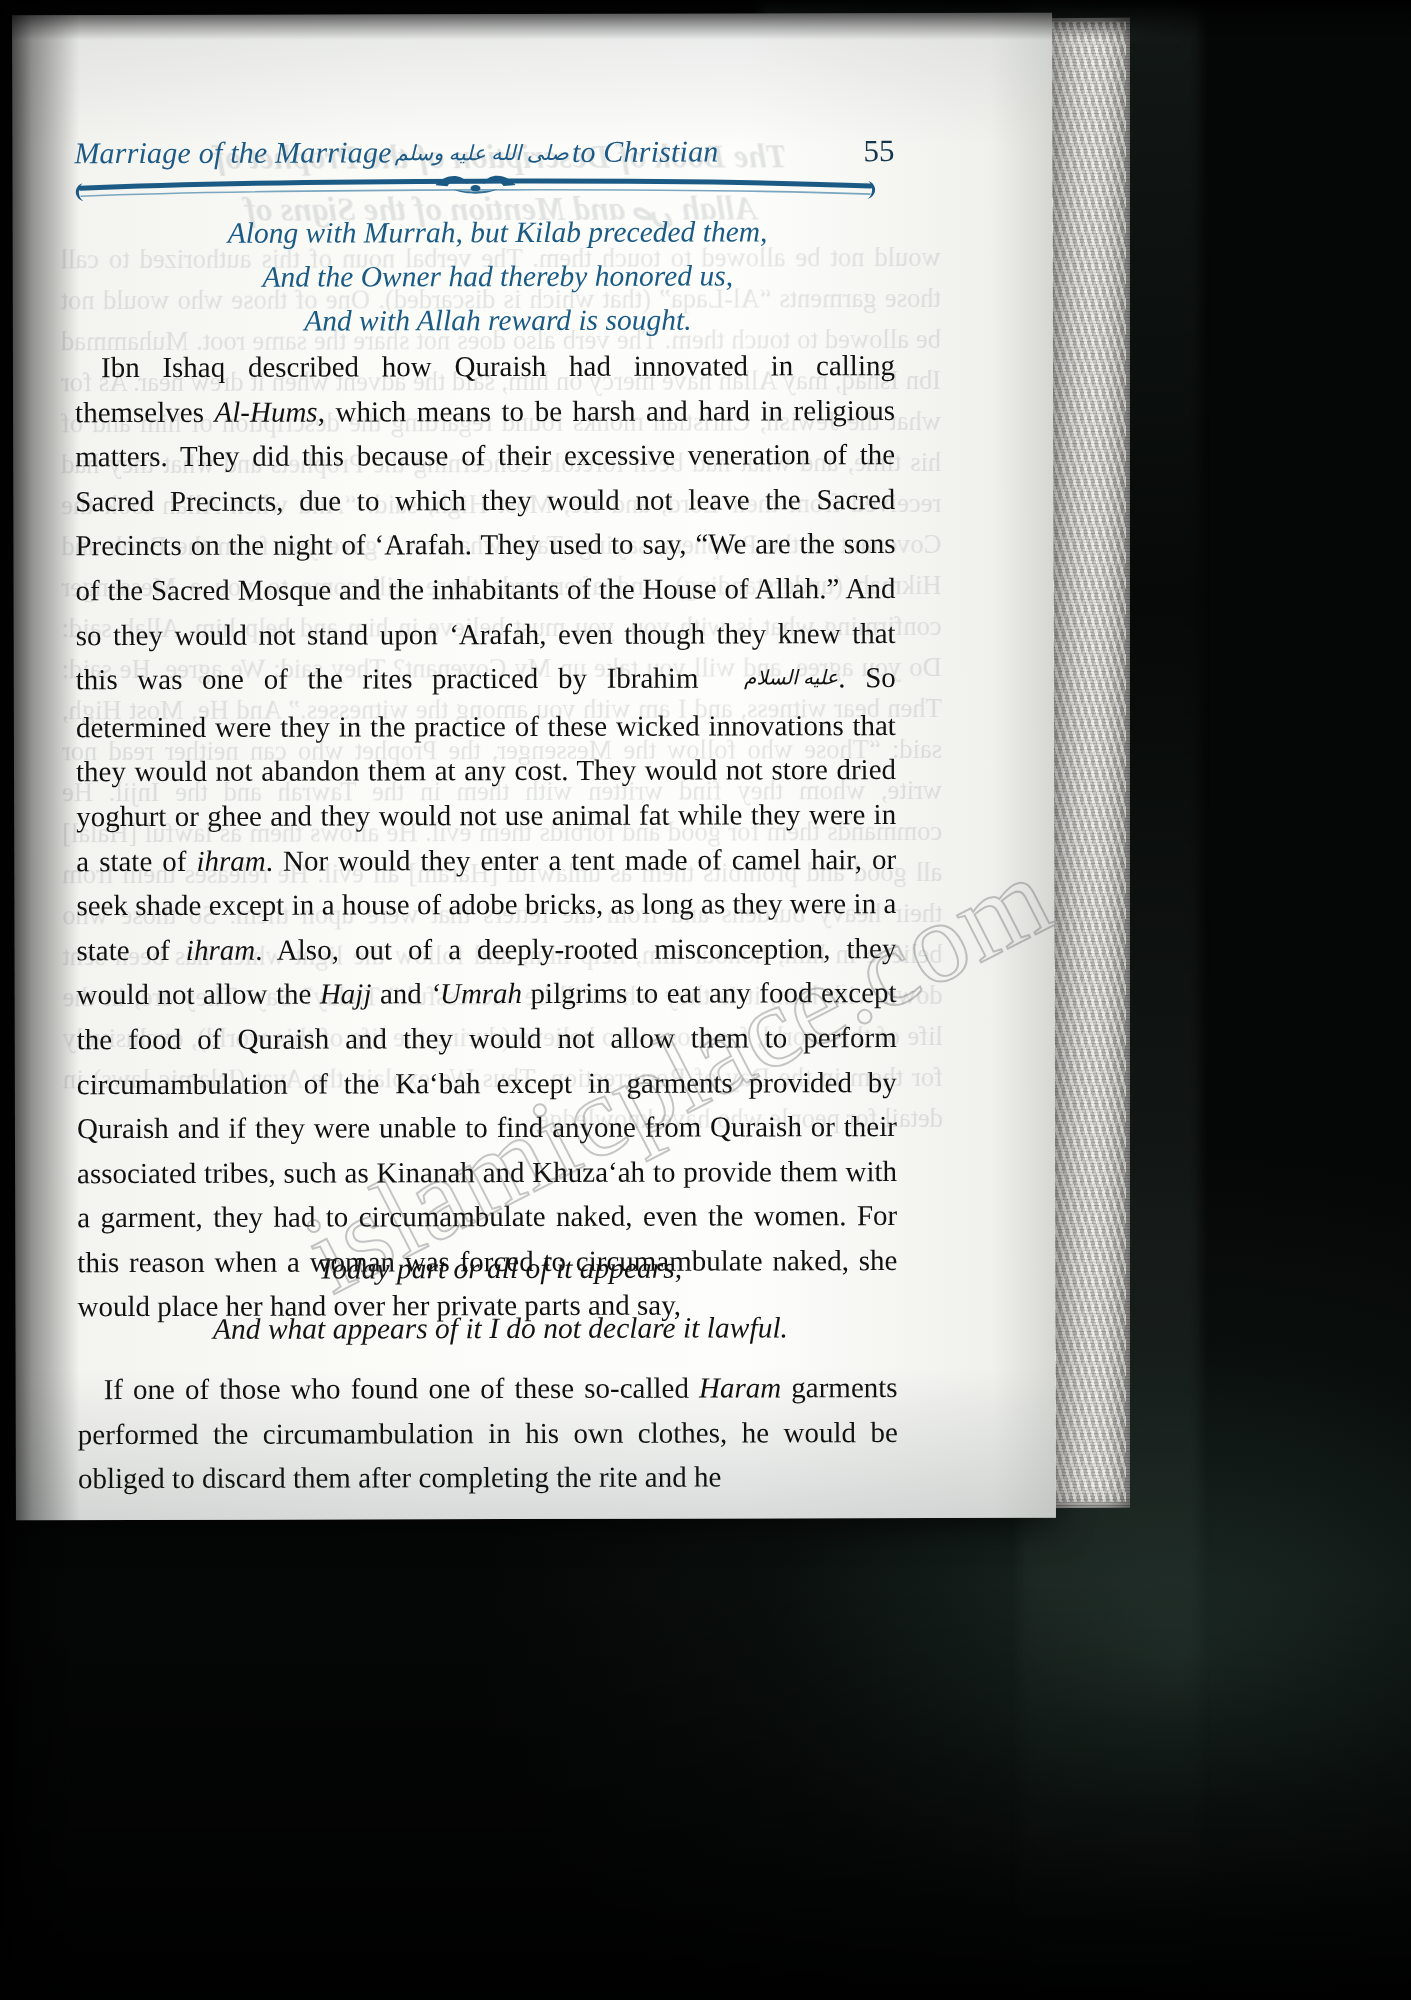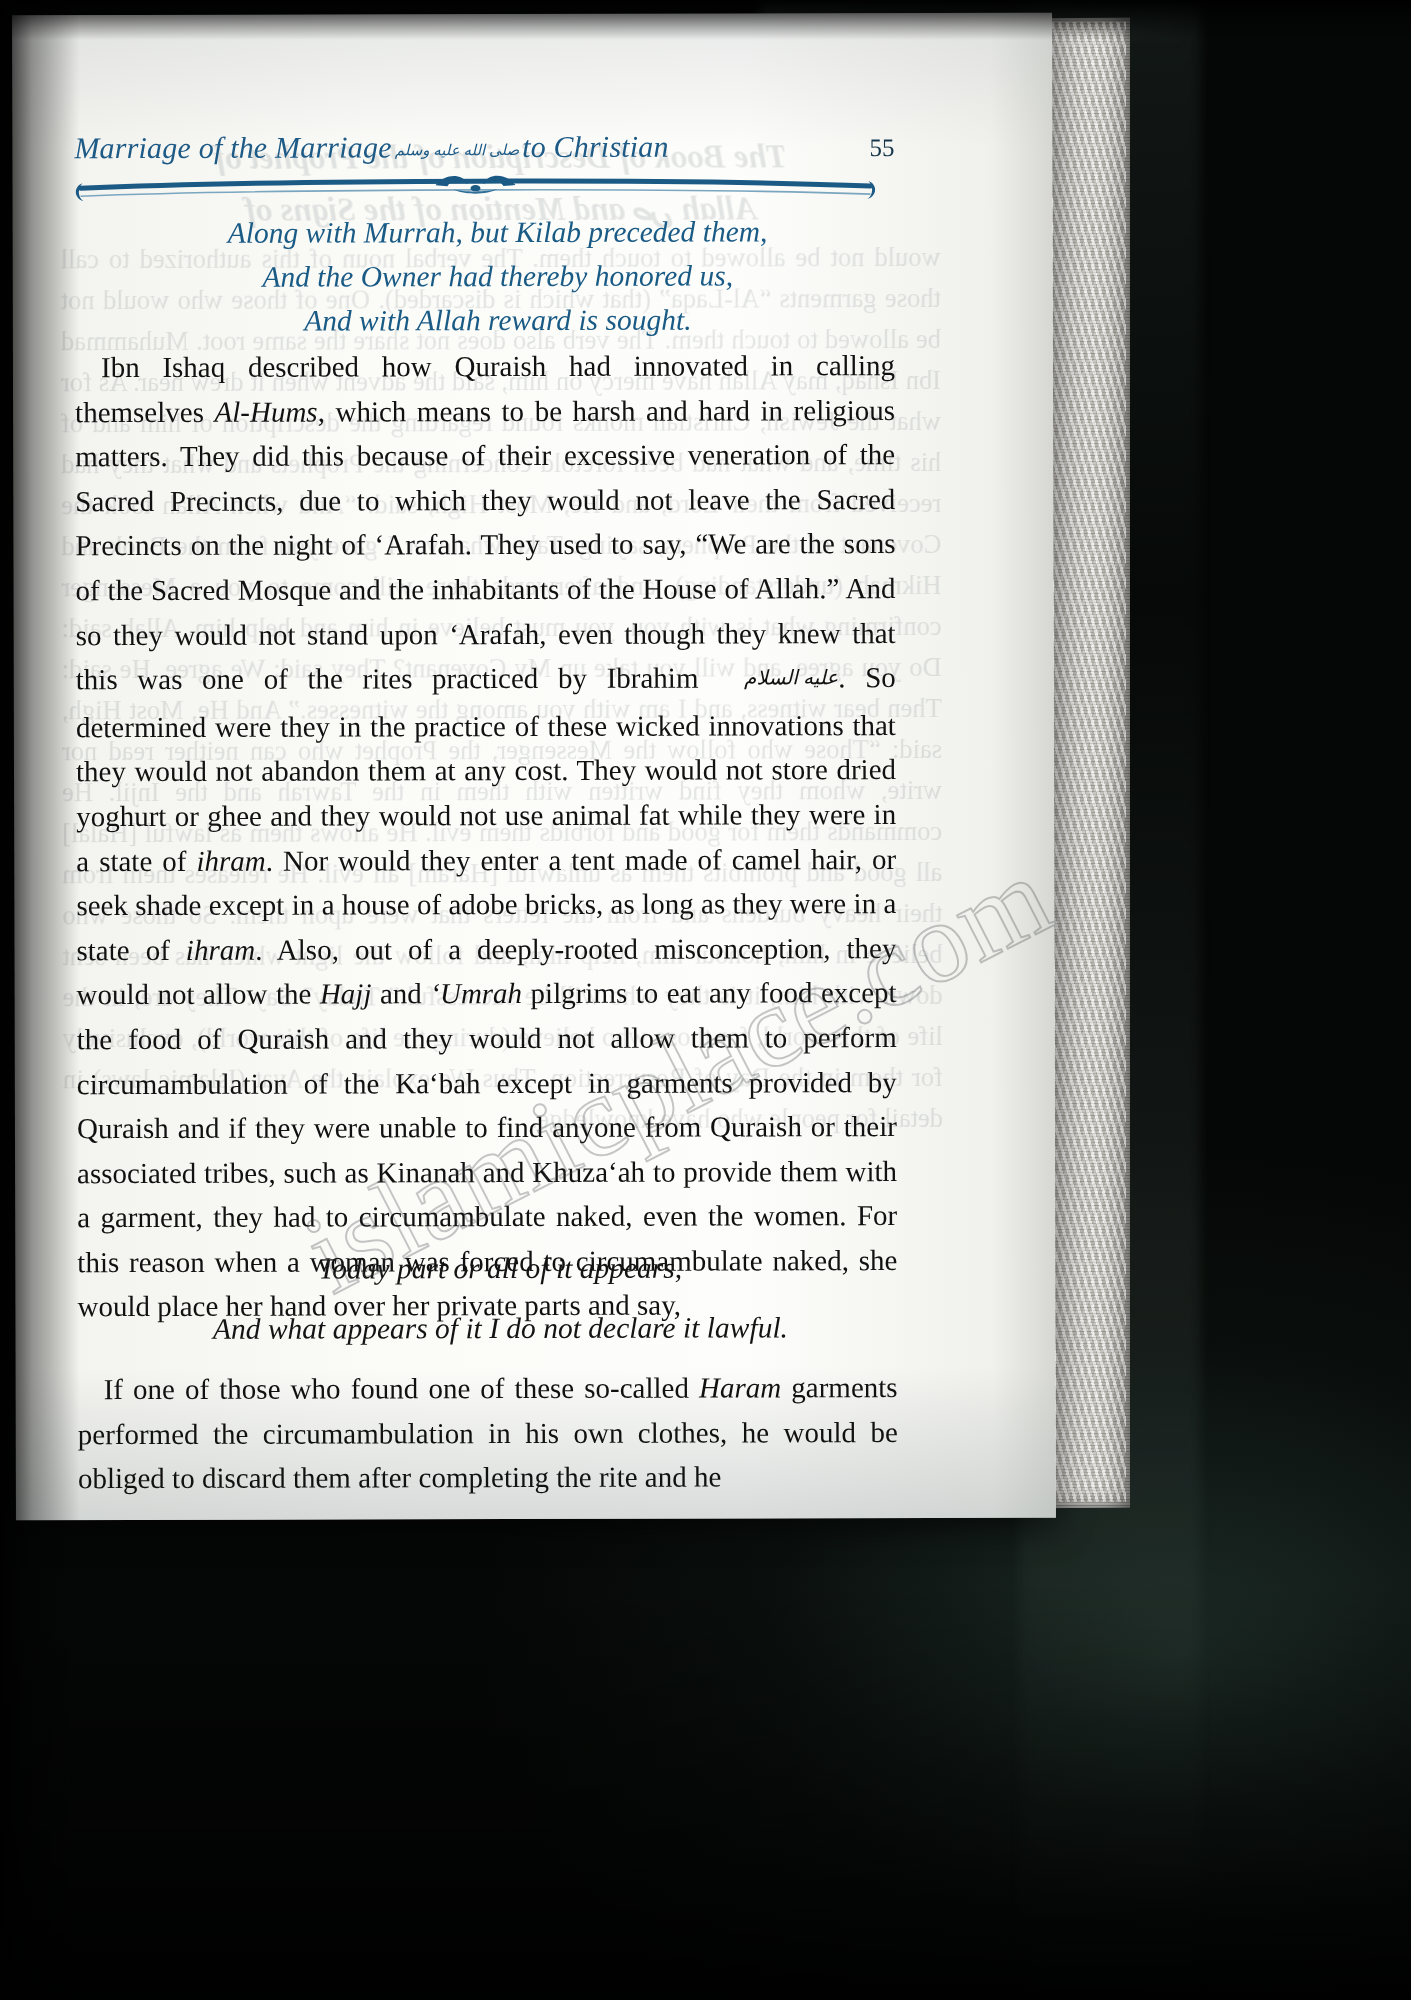--- a/index.html
+++ b/index.html
@@ -154,28 +154,28 @@
   .running-title {
     font-family: "Liberation Serif", serif;
     font-style: italic;
     font-size: 30px;
     color: #1d5a86;
     letter-spacing: 0.2px;
     white-space: nowrap;
   }
   .salla-glyph {
     display: inline-block;
-    font-size: 15px;
+    font-size: 21px;
     color: #1d5a86;
     transform: translateY(-2px);
     margin: 17px 3px;
   }
   .page-number {
     font-family: "Liberation Serif", serif;
-    font-size: 25px;
+    font-size: 31px;
     color: #14364a;
   }
 
   
   .rule-wrap {
     position: absolute;
     left: 58px; top: 155px;
     width: 810px; height: 42px;
   }
   .rule-wrap svg { display: block; }

